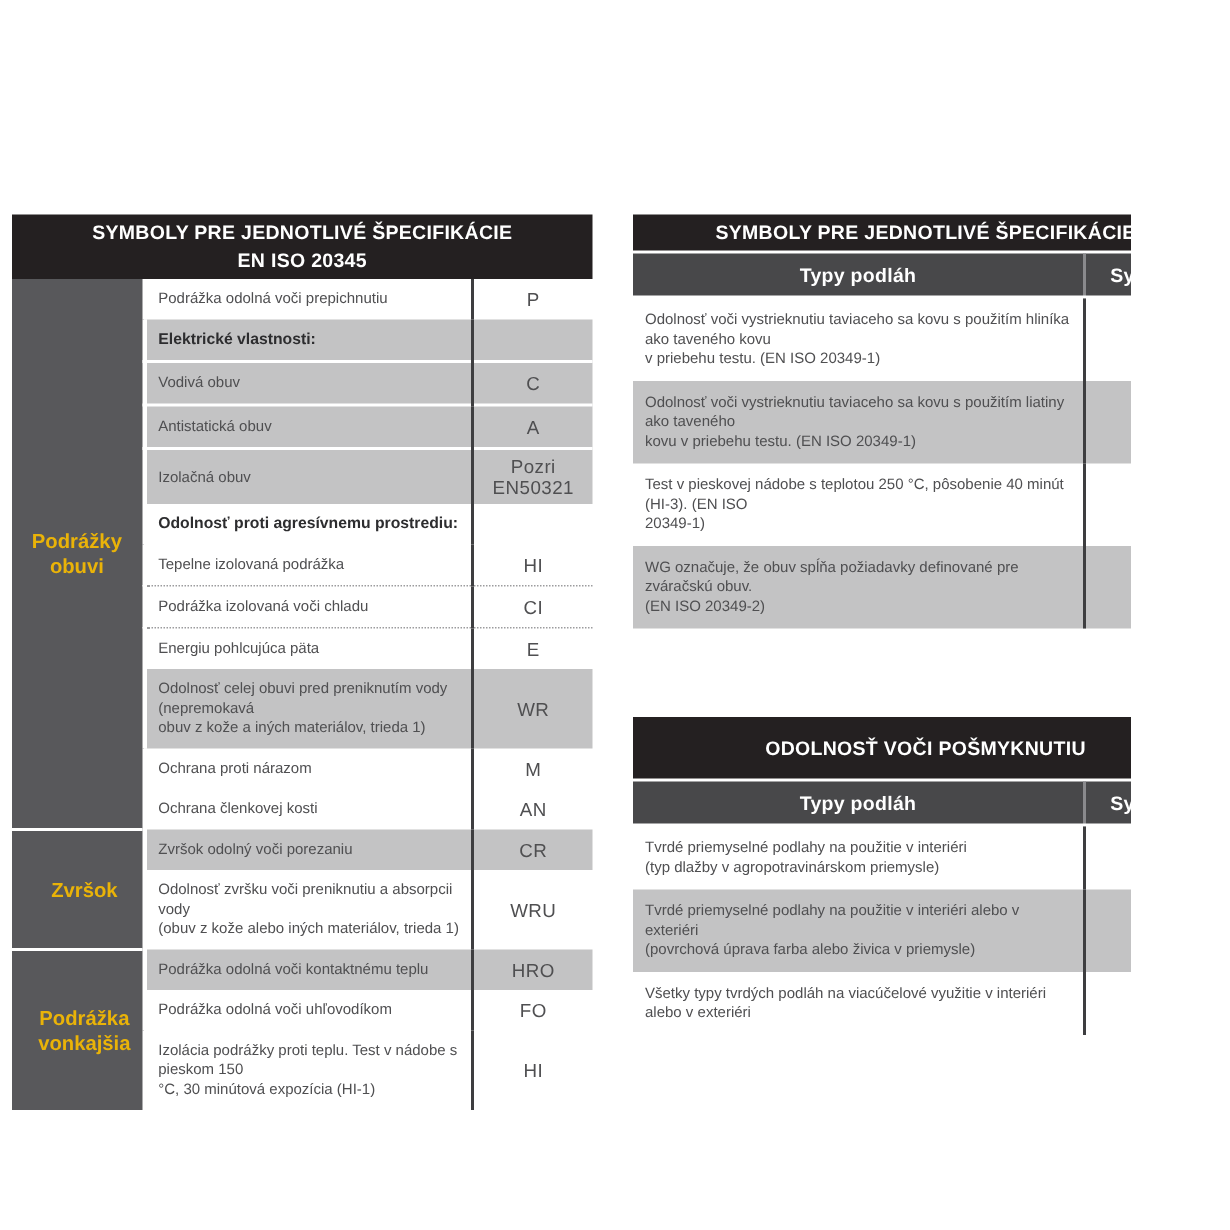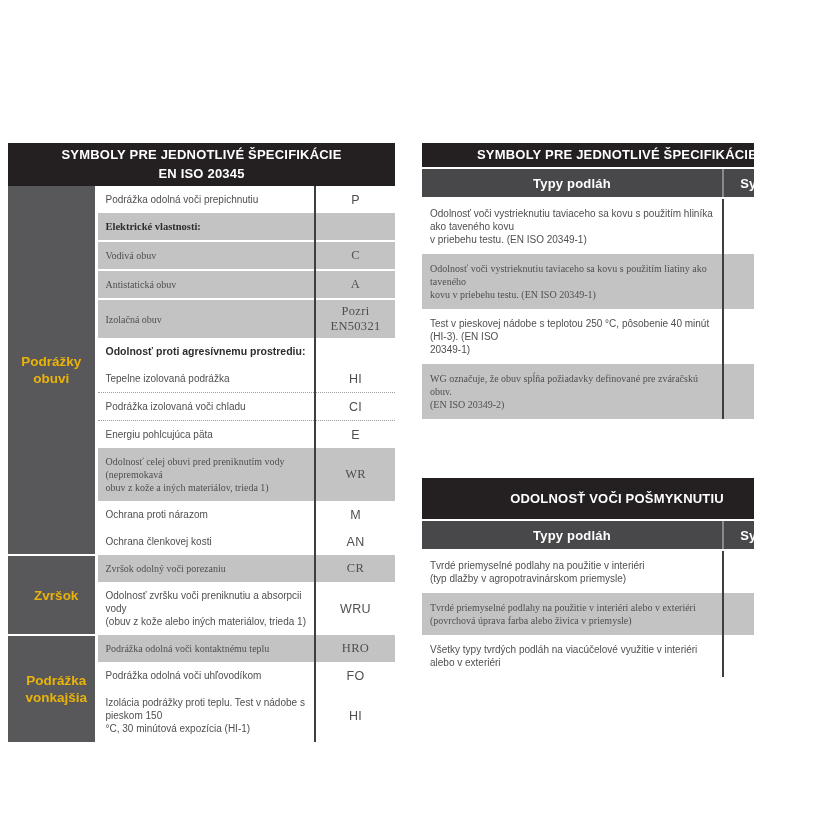--- a/index.html
+++ b/index.html
@@ -52,21 +52,21 @@
   }
   td.desc.bold{font-weight:bold;color:#2d2d2f;font-size:10.5px;}
   td.sym{
     text-align:center;
     vertical-align:middle;
     font-size:12.5px;
     color:var(--text,#4f4f51);
     padding:4px 2px;
     letter-spacing:.3px;
   }
-  tr.stripe td.desc, tr.stripe td.sym{background:var(--stripe-bg,#c3c3c4);font-family:Liberation Serif, serif;}
+  tr.stripe td.desc, tr.stripe td.sym{background:var(--stripe-bg,#c3c3c4);}
   td.sep-white{border-top:2px solid #ffffff;}
   td.sep-dotted{border-bottom:1px dotted var(--dotted,#9c9c9e);}
 
   th.sub{
     background:var(--subheader-bg,#48484a);
     color:#ffffff;
     font-size:13px;
     font-weight:bold;
     height:26px;
     text-align:center;

